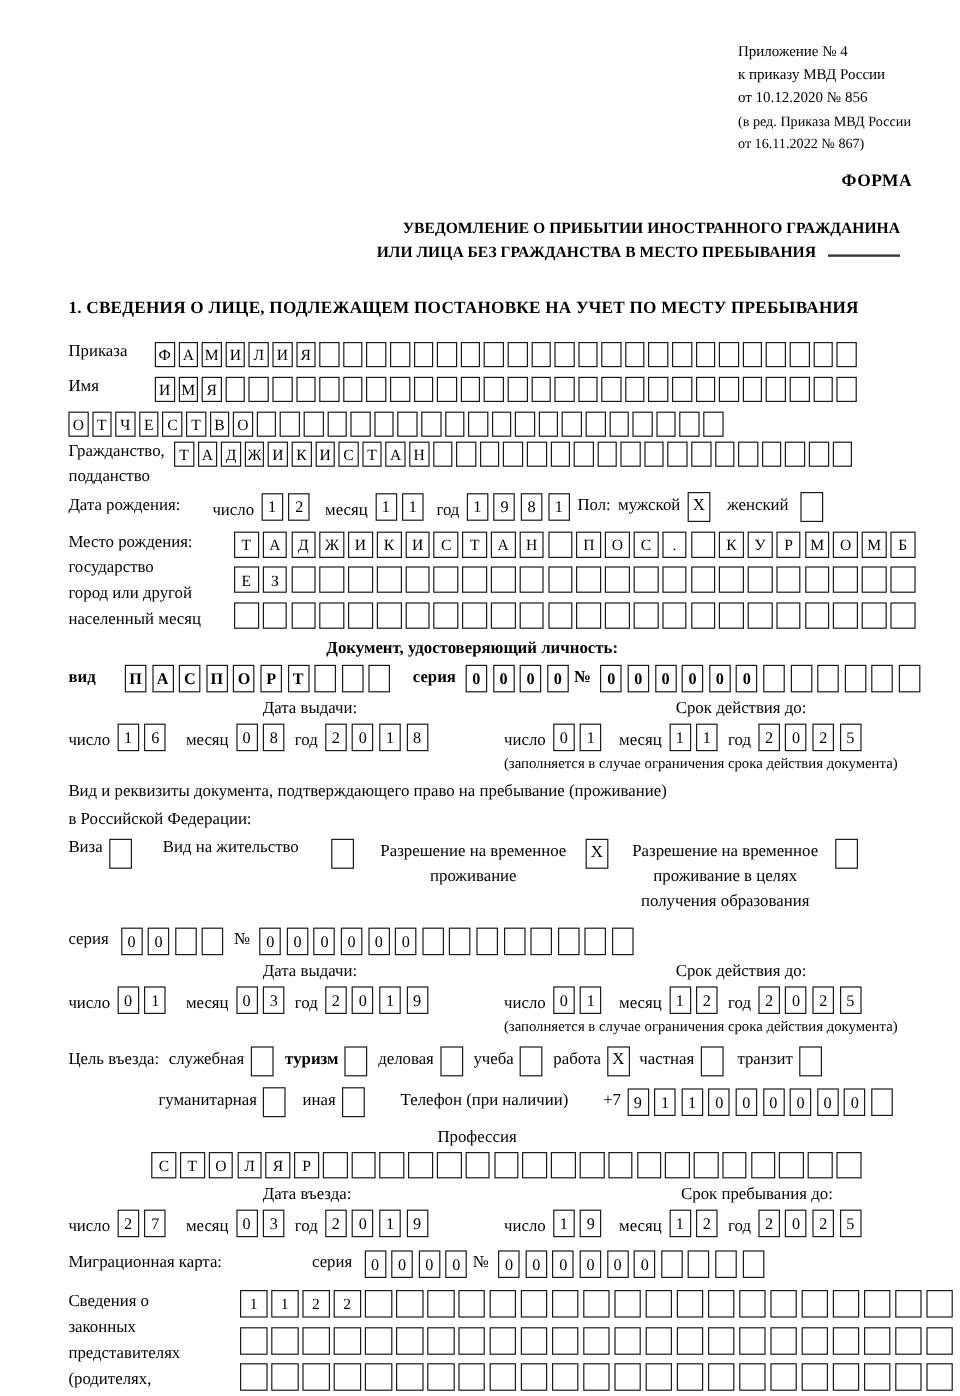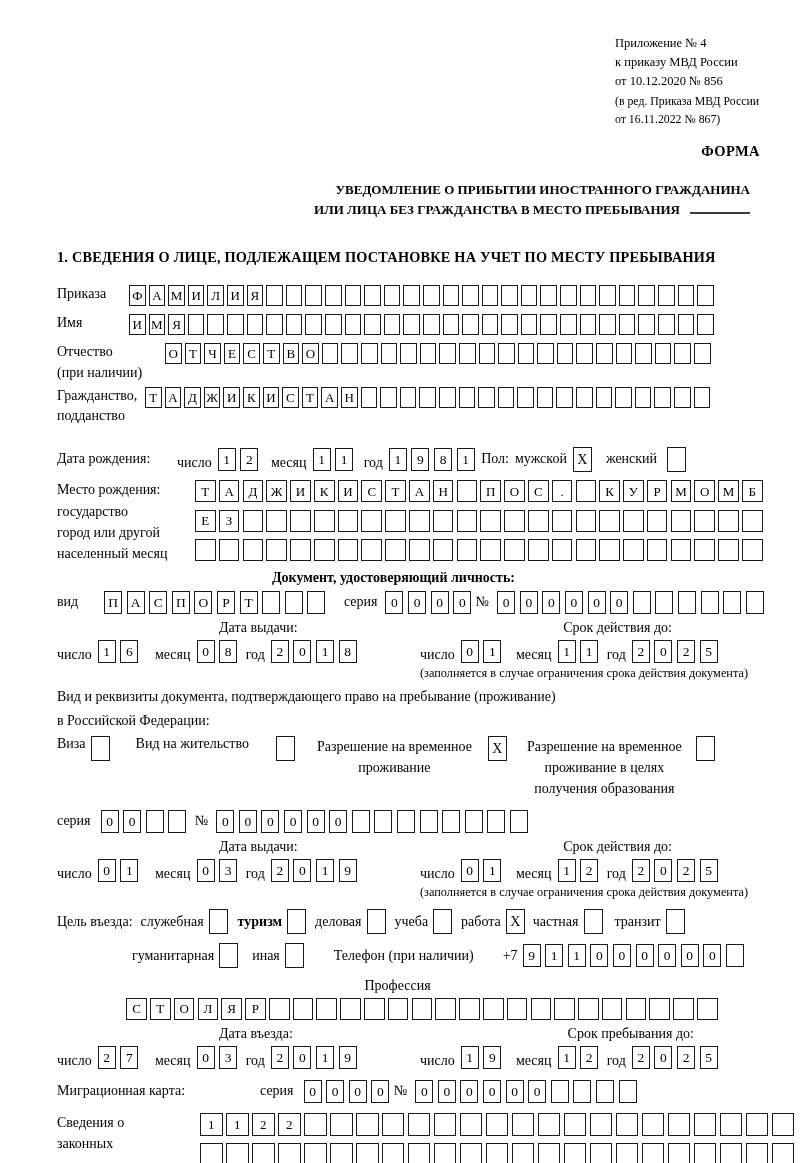--- a/index.html
+++ b/index.html
@@ -147,24 +147,20 @@
         <span class="cell"></span>
         <span class="cell"></span>
         <span class="cell"></span>
         <span class="cell"></span>
         <span class="cell"></span>
         <span class="cell"></span>
       </div>
   </div>
 
   <div class="frow">
-    <div class="flabel w108">
-      <div>Отчество</div>
-      <div>(при наличии)</div>
-    </div>
     <div class="cells">
         <span class="cell">О</span>
         <span class="cell">Т</span>
         <span class="cell">Ч</span>
         <span class="cell">Е</span>
         <span class="cell">С</span>
         <span class="cell">Т</span>
         <span class="cell">В</span>
         <span class="cell">О</span>
         <span class="cell"></span>
@@ -221,21 +217,21 @@
         <span class="cell"></span>
         <span class="cell"></span>
         <span class="cell"></span>
         <span class="cell"></span>
         <span class="cell"></span>
         <span class="cell"></span>
         <span class="cell"></span>
       </div>
   </div>
 
-  <div class="frow" style="margin-top:20px; align-items:center;">
+  <div class="frow" style="margin-top:1px; align-items:center;">
     <div class="flabel w118">Дата рождения:</div>
     <div class="date-grp">
       <span class="dlbl" style="margin-left:2px;">число</span>
       <div class="cells cells--date">
           <span class="cell">1</span>
           <span class="cell">2</span>
         </div>
       <span class="dlbl" style="margin-left:8px;">месяц</span>
       <div class="cells cells--date">
           <span class="cell">1</span>
@@ -344,21 +340,21 @@
           <span class="cell"></span>
           <span class="cell"></span>
           <span class="cell"></span>
           <span class="cell"></span>
         </div>
     </div>
   </div>
 
   <div class="center-bold">Документ, удостоверяющий личность:</div>
 
-  <div class="frow" style="margin-top:4px; align-items:center;">
+  <div class="frow" style="margin-top:4px; align-items:center;font-weight:bold;">
     <div class="flabel w55">вид</div>
     <div class="cells cells--date">
         <span class="cell">П</span>
         <span class="cell">А</span>
         <span class="cell">С</span>
         <span class="cell">П</span>
         <span class="cell">О</span>
         <span class="cell">Р</span>
         <span class="cell">Т</span>
         <span class="cell"></span>

